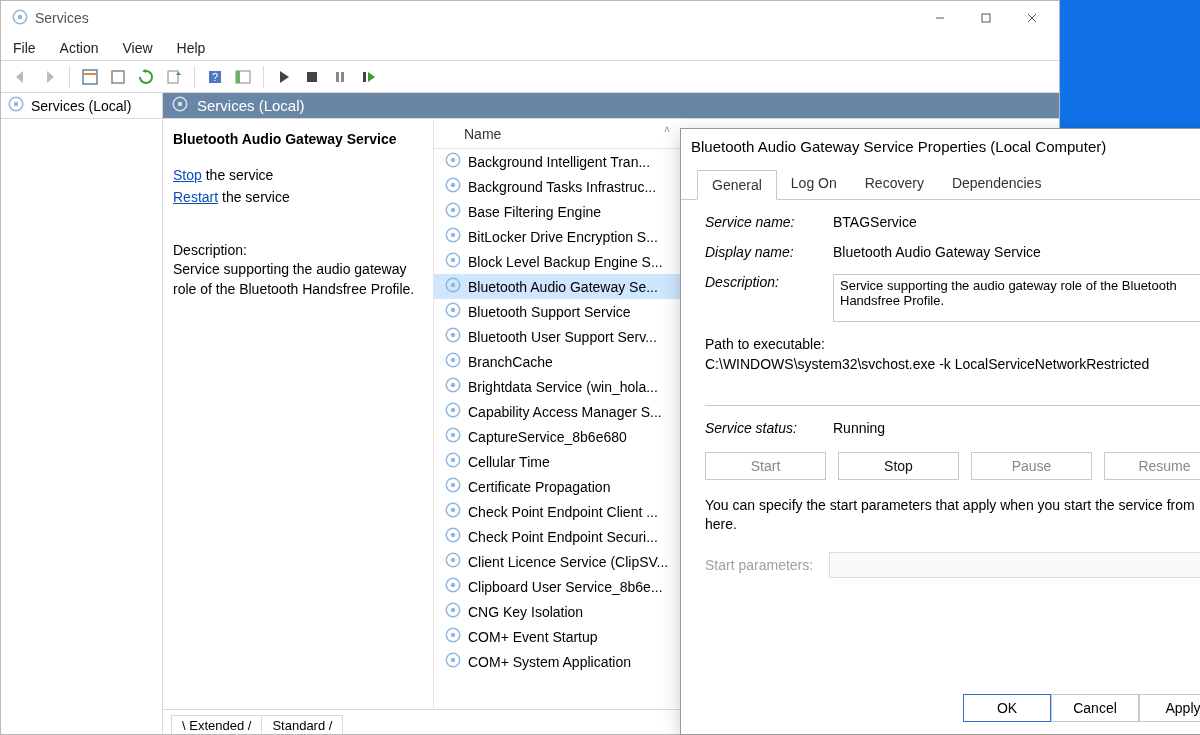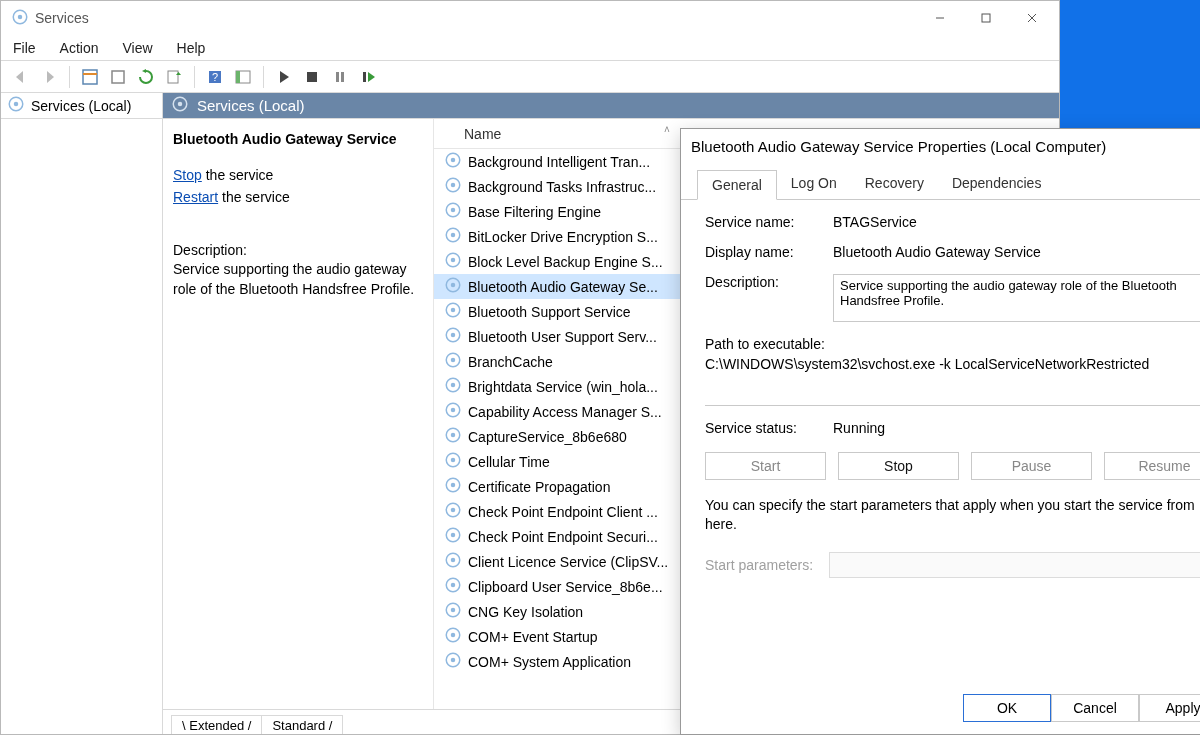--- a/index.html
+++ b/index.html
@@ -44,21 +44,21 @@
   
   
   .props-window { left: 680px; top: 128px; width: 566px; height: 607px; border:1px solid #999; box-shadow: 0 5px 18px rgba(0,0,0,0.2); }
   .props-title { height: 34px; display:flex; align-items:center; padding: 0 10px; font-size:15px; }
   .props-title .close { margin-left:auto; width:44px; text-align:center; cursor:default;}
   .props-tabs { display:flex; border-bottom:1px solid #c9c9c9; padding: 6px 16px 0 16px; gap:0;}
   .ptab { padding:6px 14px 6px 14px; color:#333; cursor:default;}
   .ptab.active { border:1px solid #c9c9c9; border-bottom:1px solid #fff; position:relative; top:1px; background:#fff;}
   .props-body { flex:1; padding: 14px 20px 10px 24px; display:flex; flex-direction:column; font-size:14px;}
   .formrow { display:flex; margin-bottom:14px; }
-  .formrow .lab { width:128px; flex-shrink:0; }
+  .formrow .lab { width:128px; flex-shrink:0;font-style:italic; }
   .formrow .val { flex:1; }
   .descbox { flex:1; border:1px solid #c9c9c9; padding:3px 6px; height:48px; position:relative; font-size:13px;}
   .descbox .scroll { position:absolute; right:2px; top:2px; bottom:2px; width:14px; display:flex; flex-direction:column; justify-content:space-between; color:#888;}
   .pathsec { margin-bottom:29px; }
   .highlightrow { border:2px solid #d22; padding: 6px 8px; display:flex; align-items:center; margin:4px 0 26px 0;}
   .selectbox { flex:1; border:1px solid #c9c9c9; height:24px; display:flex; align-items:center; justify-content:space-between; padding:0 8px; margin-left: 0;}
   .hr { height:1px; background:#c9c9c9; margin: 4px 0 14px 0;}
   .btnrow { display:flex; gap:12px; margin:8px 0 16px 0;}
   .btn { flex:1; height:28px; border:1px solid #c9c9c9; background:#fff; display:flex; align-items:center; justify-content:center; cursor:default; color:#888;}
   .btn.enabled{ color:#111;}

